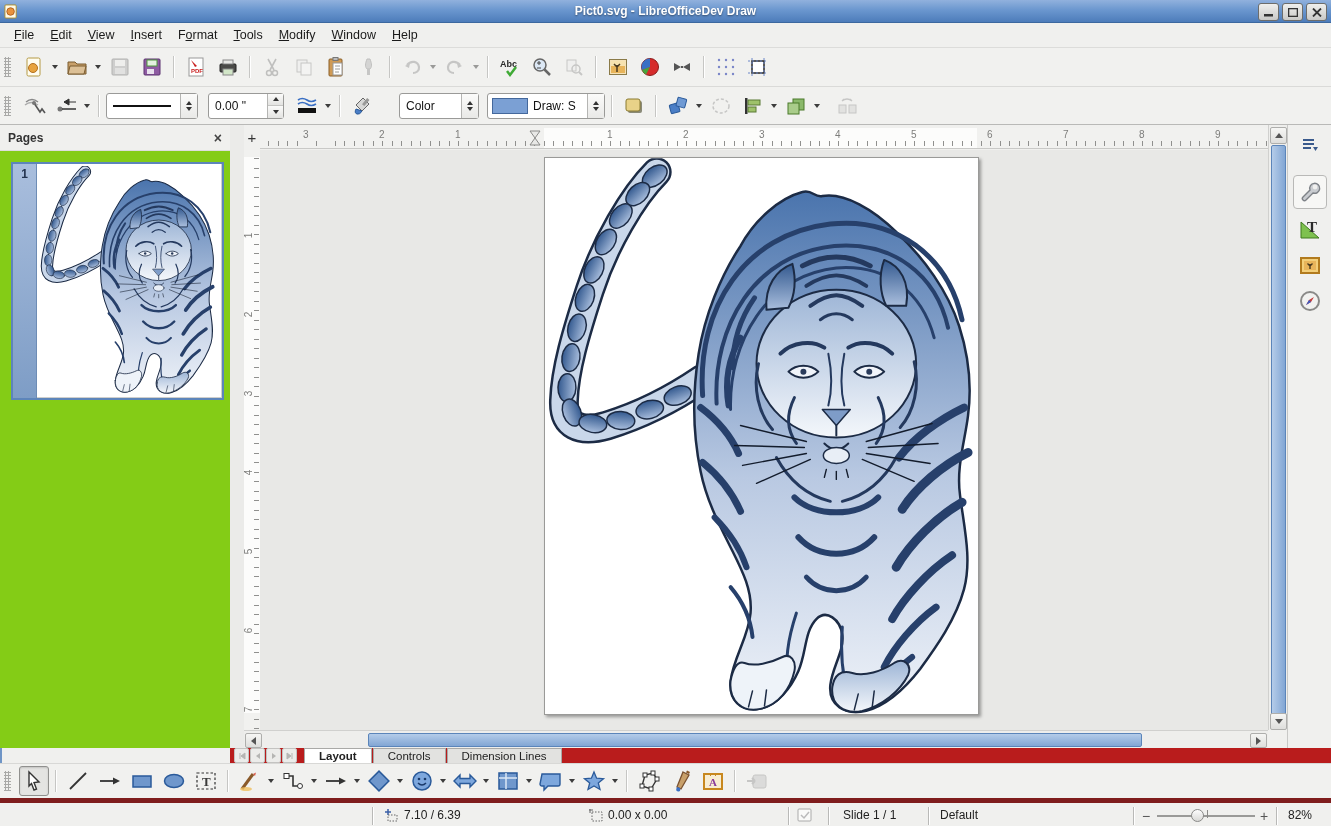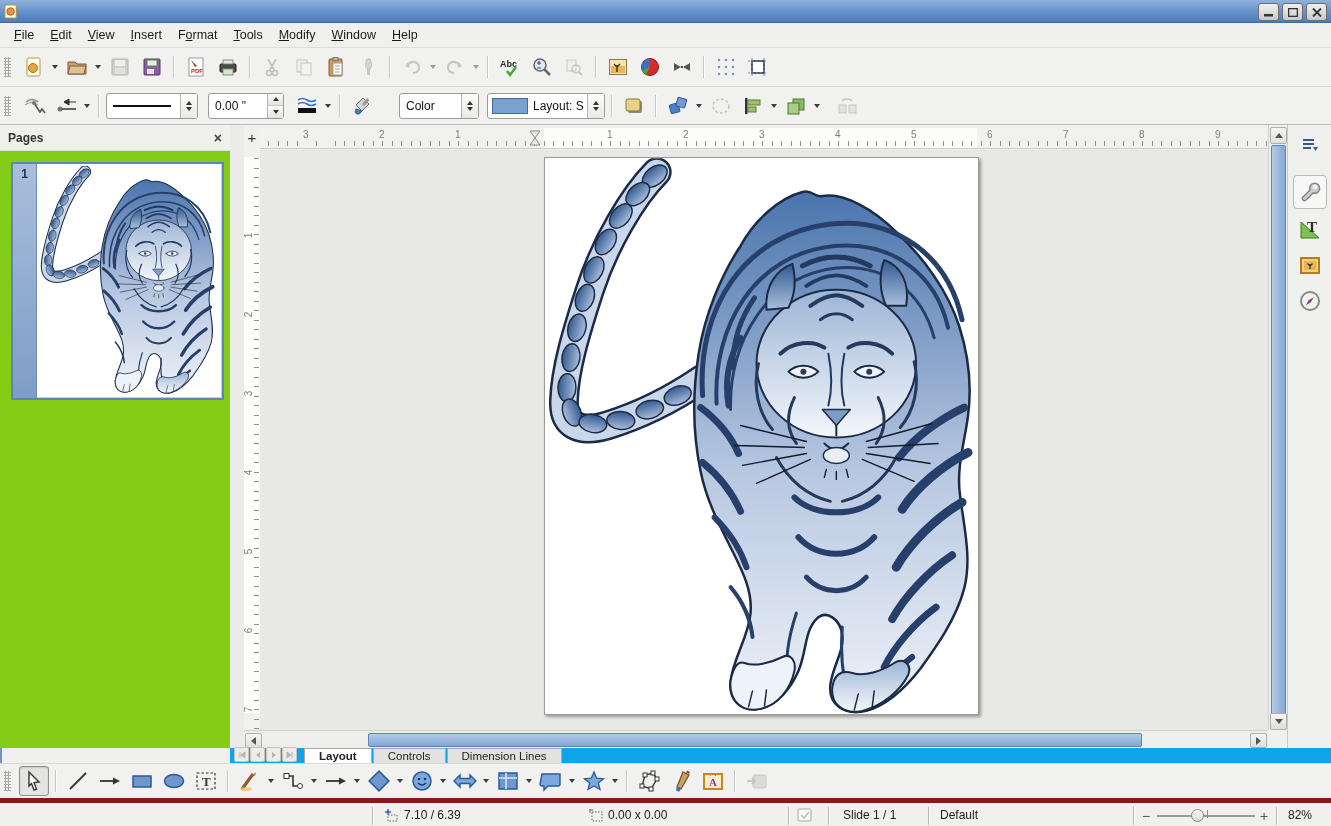--- a/index.html
+++ b/index.html
@@ -78,21 +78,21 @@
   #vscroll{position:absolute;left:1268px;top:125px;width:18px;height:605px;background:#eeeeec;border-left:1px solid #d0d0ce}
   #vthumb{left:1.5px;top:20px;width:13px;height:570px;background:linear-gradient(90deg,#b4cce9,#82a6d4)}
   #hscroll{position:absolute;left:244px;top:730px;width:1024px;height:18px;background:#eeeeec;border-top:1px solid #d0d0ce}
   #hthumb{left:124px;top:2px;width:772px;height:12px;background:linear-gradient(180deg,#b4cce9,#82a6d4)}
   .tri{width:0;height:0}
   
   #sidebar{position:absolute;left:1287px;top:125px;width:44px;height:623px;background:#f0f0ee;border-left:1px solid #c8c8c6;display:flex;flex-direction:column;align-items:center}
   .sb-ico{width:32px;height:32px;display:flex;align-items:center;justify-content:center;margin-top:4px}
   .sb-ico.active{border:1px solid #b9b9b7;border-radius:4px;background:#f7f7f5}
   
-  #tabrow{position:absolute;left:230px;top:748px;right:0;height:15px;background:#0ea5e9;display:flex;align-items:flex-end;font-size:11.5px}
+  #tabrow{position:absolute;left:230px;top:748px;right:0;height:15px;background:#b91c1c;display:flex;align-items:flex-start;font-size:11.5px}
   .navbtn{width:13px;height:13px;margin:0 1px 1px 0;border:1px solid #c3c3c1;border-radius:2px;background:#ececea;display:flex;align-items:center;justify-content:center}
   #navbtns{display:flex;margin:0 6px 0 4px}
   .tab{padding:1px 14px 1px;border:1px solid #a9a9a7;border-bottom:none;background:#e2e2e0;color:#222;margin-right:1px}
   .tab.active{background:#fff;font-weight:bold}
   
   #drawbar{top:763px;height:34px;border-top:1px solid #d8d8d6;border-bottom:1px solid #cfcfcd}
   .pressed{border:1px solid #90908e;background:#e4e4e2;box-shadow:inset 0 1px 2px rgba(0,0,0,.15)}
   
   #statusbar{position:absolute;left:0;top:798px;right:0;height:26px;background:#f0f0ee;border-top:5px solid #7f1d1d;font-size:12px;color:#222}
   #statusbar .ssep{position:absolute;top:4px;width:1px;height:18px;background:#b9b9b7;border-right:1px solid #fff}
@@ -215,20 +215,21 @@
         </g>
       </symbol>
     </defs>
   </svg>
 
   <div id="titlebar">
     <svg class="app-icon" viewBox="0 0 16 16">
         <rect x="1" y="1" width="12" height="14" rx="1" fill="#fdfbea" stroke="#b08d2a"></rect>
         <circle cx="7" cy="8" r="4" fill="#e8923d" stroke="#b05f1e"></circle>
       </svg>
+    <span id="title-text">Pict0.svg - LibreOfficeDev Draw</span>
     <div id="win-btns">
       <div class="wbtn">
           <svg width="10" height="9">
             <rect x="0" y="6" width="9" height="2.5" fill="#333"></rect>
           </svg>
         </div>
       <div class="wbtn">
           <svg width="10" height="9">
             <rect x="0.5" y="0.5" width="9" height="8" fill="none" stroke="#333" stroke-width="1.6"></rect>
           </svg>
@@ -466,21 +467,21 @@
       </div>
     <div class="combo" style="width:78px;margin-left:20px">
       <span class="val" style="flex:1">Color</span>
       <div class="spin">
           <i></i>
           <b></b>
         </div>
     </div>
     <div class="combo" style="width:116px;margin-left:6px">
       <span class="swatch"></span>
-      <span class="val" style="flex:1;padding:0">Layout: S</span>
+      <span class="val" style="flex:1;padding:0">Draw: S</span>
       <div class="spin">
           <i></i>
           <b></b>
         </div>
     </div>
     <div class="sep"></div>
     <div class="tb">
         <svg width="24" height="22">
           <rect x="6" y="6" width="14" height="12" rx="2" fill="#8a8a78"></rect>
           <rect x="4" y="4" width="14" height="12" rx="2" fill="#e8d288" stroke="#8a7a30"></rect>

